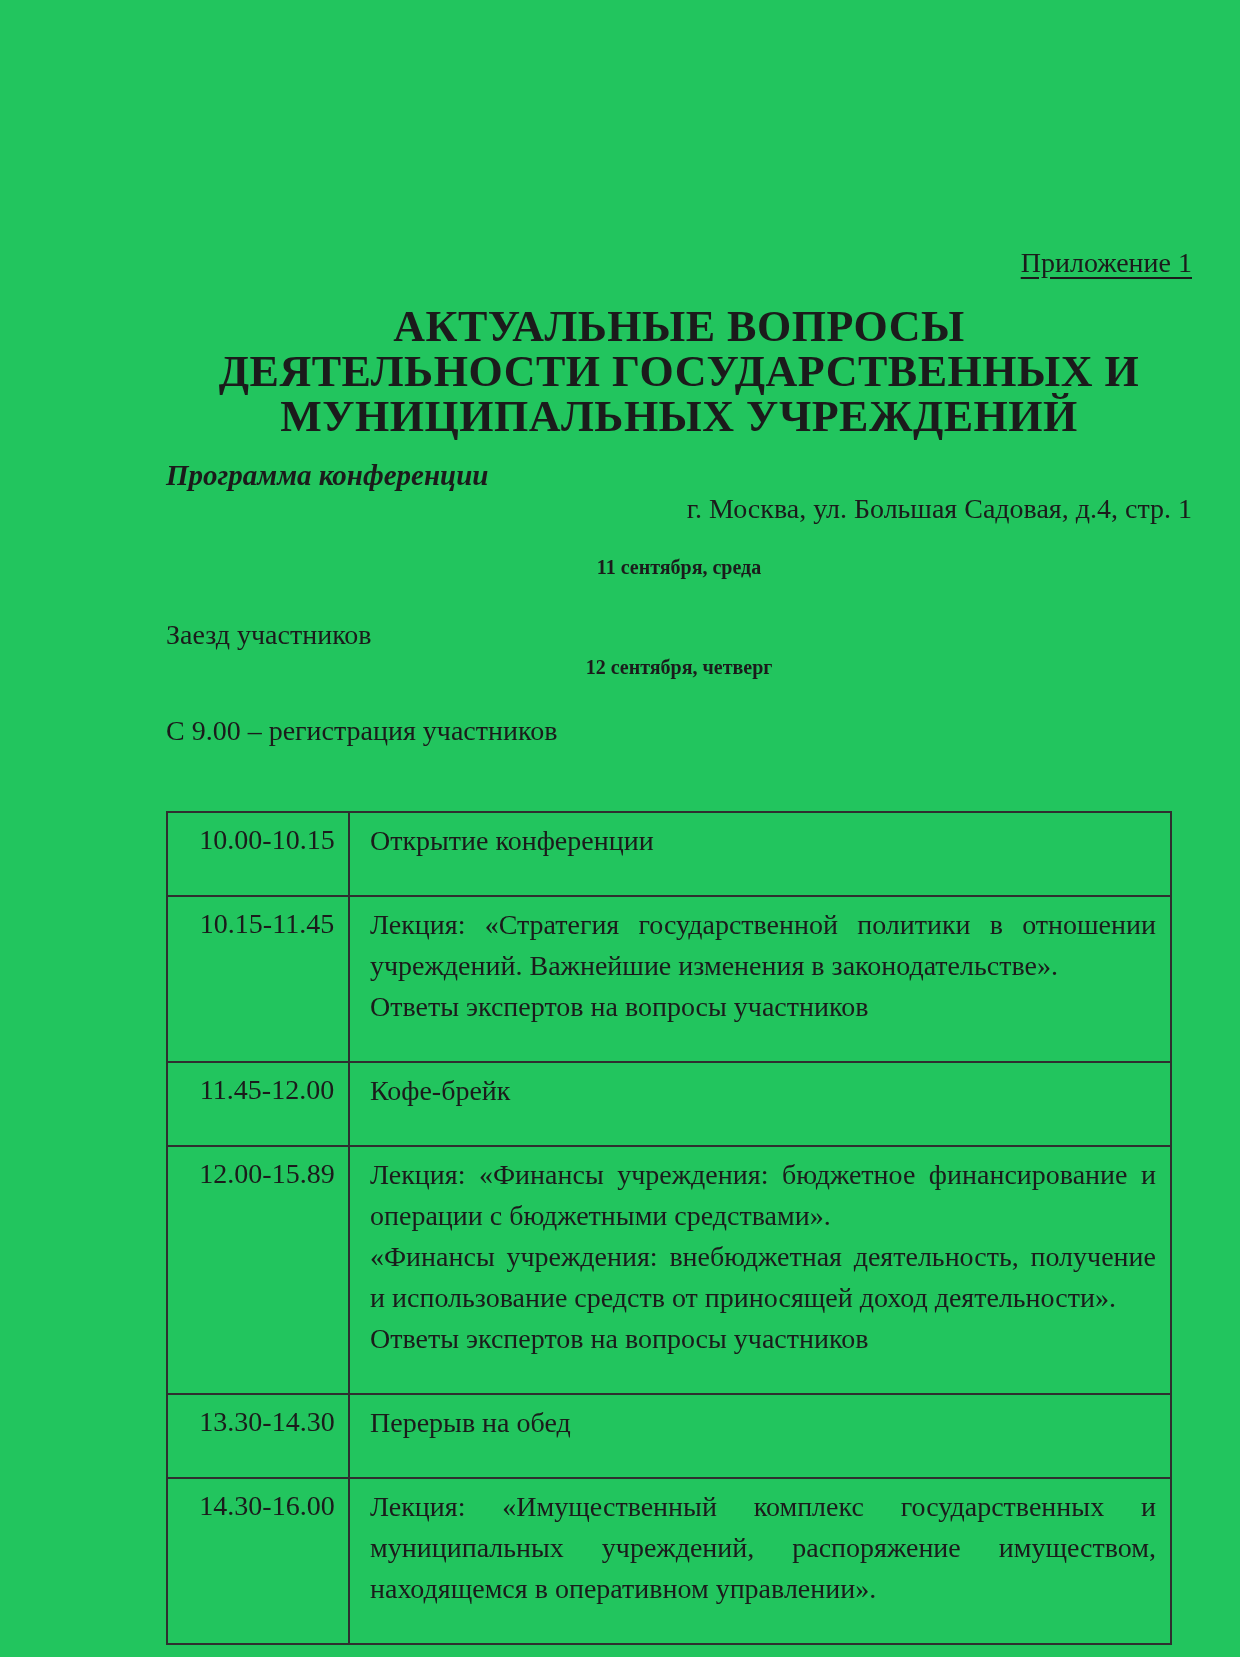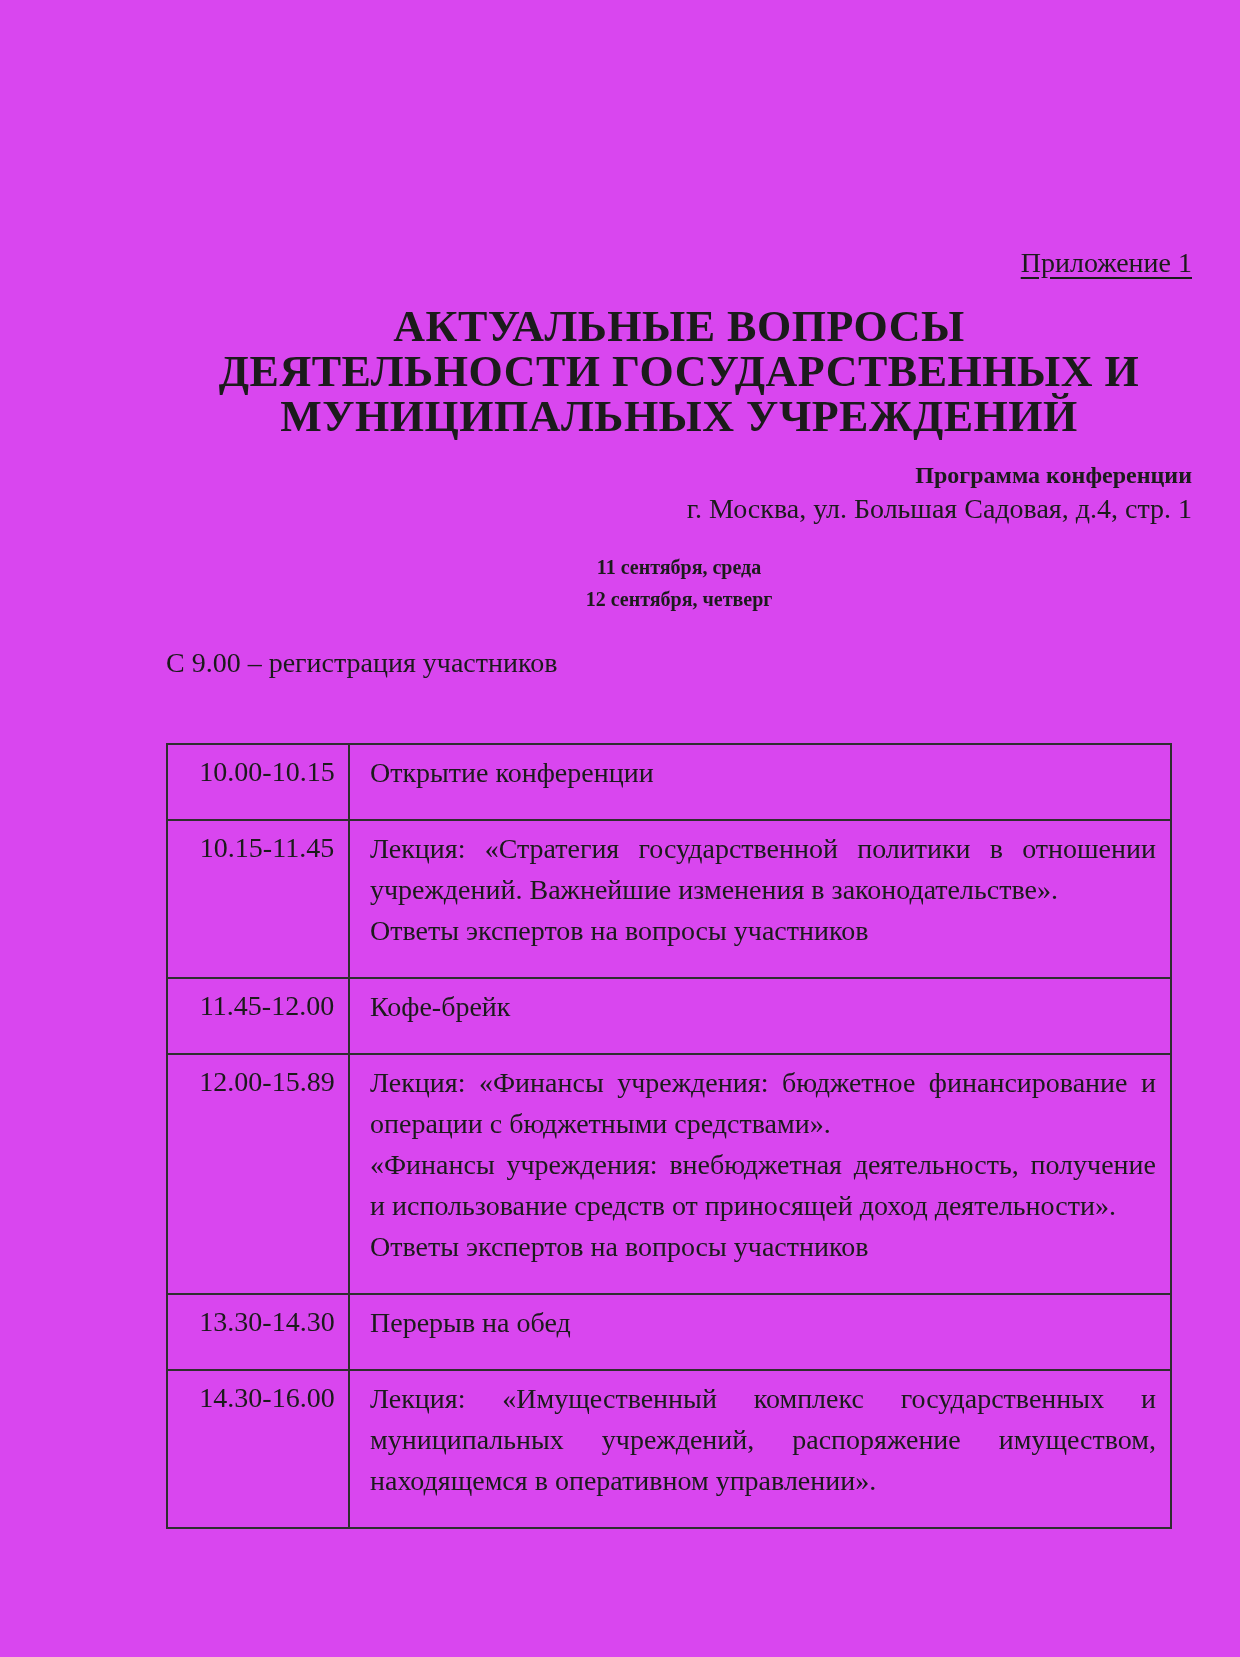--- a/index.html
+++ b/index.html
@@ -4,21 +4,21 @@
 <style>
   html, body {
     margin: 0;
     padding: 0;
     background: #ffffff;
   }
   .page {
     position: relative;
     width: 1240px;
     height: 1657px;
-    background: #d946ef;
+    background: #22c55e;
     font-family: "Liberation Serif", serif;
     color: #1b1b1b;
     overflow: hidden;
   }
   .content {
     position: absolute;
     left: 166px;
     top: 246px;
     width: 1006px;
   }
@@ -38,23 +38,24 @@
   .doc-title {
     margin-top: 24px;
     text-align: center;
     font-weight: bold;
     font-size: 44px;
     line-height: 45px;
     letter-spacing: 0.5px;
   }
   .subtitle {
     margin-top: 20px;
-    text-align: right;
+    text-align: left;
     font-weight: bold;
-    font-size: 24px;
+    font-style: italic;
+    font-size: 29px;
     line-height: 33px;
   }
   .date-line, .address-line {
     text-align: right;
     font-size: 28px;
     line-height: 32px;
   }
   .date-line { margin-top: 6px; }
   .address-line { margin-top: 1px; }
   .day-heading {
@@ -83,21 +84,21 @@
     font-size: 28px;
     text-align: center;
   }
   .schedule td.time-cell {
     width: 150px;
     padding: 7px 6px 26px 24px;
     line-height: 40px;
     white-space: nowrap;
   }
   .schedule td.topic-cell {
-    padding: 7px 14px 26px 20px;
+    padding: 7px 14px 34px 20px;
     line-height: 41px;
     text-align: justify;
   }
   .schedule td.topic-cell p {
     margin: 0;
   }
 </style>
 </head>
 <body>
 
@@ -113,20 +114,21 @@
         <div>АКТУАЛЬНЫЕ ВОПРОСЫ</div>
         <div>ДЕЯТЕЛЬНОСТИ ГОСУДАРСТВЕННЫХ И</div>
         <div>МУНИЦИПАЛЬНЫХ УЧРЕЖДЕНИЙ</div>
       </div>
 
       <div class="subtitle">Программа конференции</div>
 
       <div class="address-line">г. Москва, ул. Большая Садовая, д.4, стр. 1</div>
 
       <div class="day-heading day1-heading">11 сентября, среда</div>
+      <div class="note note1">Заезд участников</div>
 
       <div class="day-heading day2-heading">12 сентября, четверг</div>
       <div class="note note2">С 9.00 – регистрация участников</div>
     </div>
 
     <table class="schedule">
       <tbody id="schedule-body">
           <tr>
             <td class="time-cell">10.00-10.15</td>
             <td class="topic-cell">

